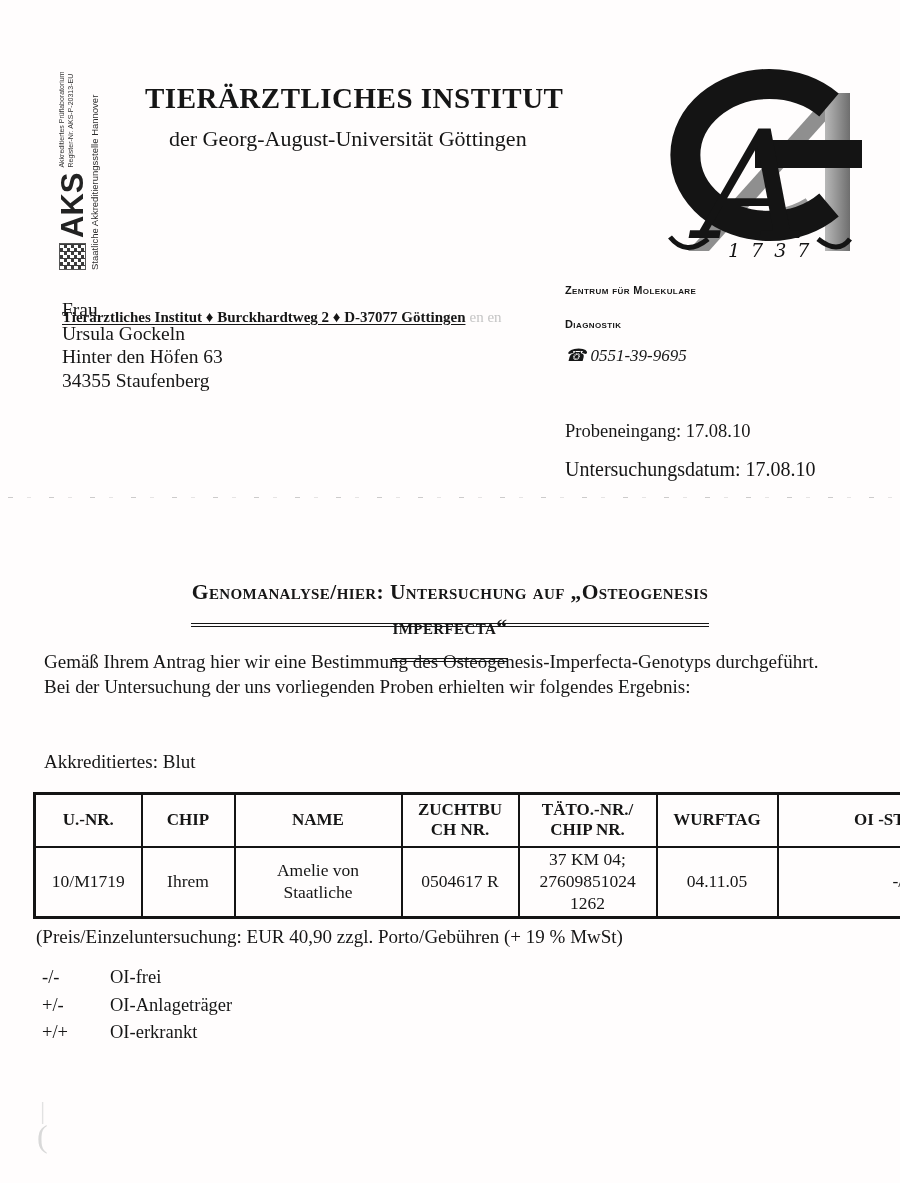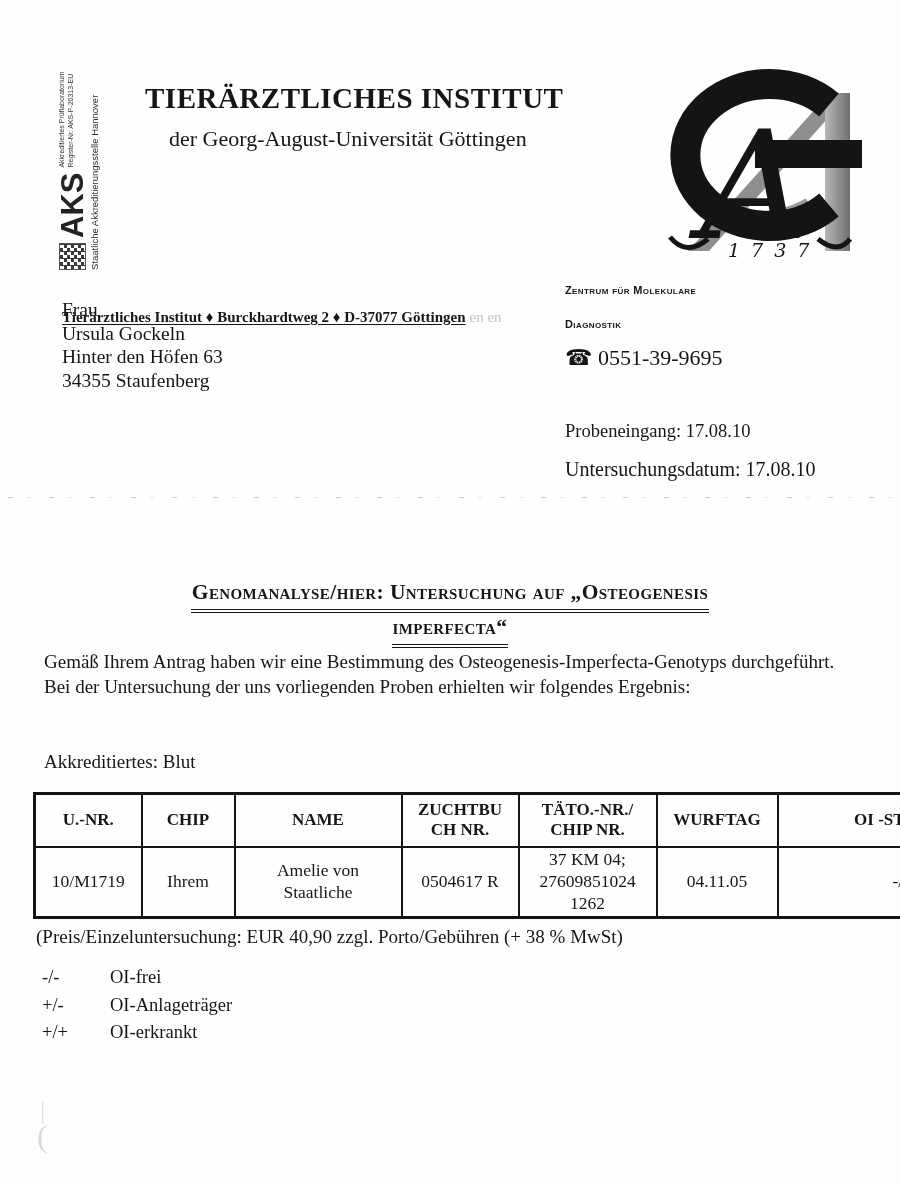--- a/index.html
+++ b/index.html
@@ -48,38 +48,38 @@
   .ghost { color:#c5c5c5; padding-left:4px; }
 
   .recipient { position:absolute; left:62px; top:298px; font-size:19.5px; line-height:23.5px; }
 
   .center-name1 { position:absolute; left:565px; top:284px; }
   .center-name2 { position:absolute; left:565px; top:318px; }
   .center-name1, .center-name2 {
     font-family:"Liberation Sans", sans-serif; font-weight:bold;
     font-size:11px; font-variant:small-caps; letter-spacing:.4px;
   }
-  .phone-line { position:absolute; left:565px; top:345px; font-size:22px; }
+  .phone-line { position:absolute; left:565px; top:345px; font-size:17px;font-style:italic; }
   .date-line1 { position:absolute; left:565px; top:421px; font-size:18.5px; }
   .date-line2 { position:absolute; left:565px; top:458px; font-size:20px; }
 
   .fold-line {
     position:absolute; left:8px; top:497px; width:884px; height:1px;
     background:repeating-linear-gradient(90deg,
       rgba(110,110,110,.35) 0 5px, transparent 5px 19px,
       rgba(140,140,140,.22) 19px 23px, transparent 23px 41px);
   }
 
   
   .report-title {
     position:absolute; left:58px; top:575px; width:784px;
     text-align:center; font-weight:bold; font-size:21.5px;
     font-variant:small-caps; letter-spacing:.4px; line-height:35px;
   }
-  .report-title .uline { border-bottom:4px double #151515; padding:0 1px 5px; }
+  .report-title .uline { border-bottom:4px double #151515; padding:0 1px 19px; }
 
   .body-par { position:absolute; left:44px; top:650px; width:802px; font-size:19px; line-height:24.5px; }
   .material-line { position:absolute; left:44px; top:751px; font-size:19px; }
 
   
   .tbl-wrap { position:absolute; left:33px; top:792px; }
   table { border-collapse:collapse; table-layout:fixed; width:990px; }
   th, td {
     border:2px solid #141414; text-align:center; vertical-align:middle;
     white-space:pre-line; font-family:"Liberation Serif", serif;
@@ -156,21 +156,21 @@
   <div class="date-line1">Probeneingang: 17.08.10</div>
   <div class="date-line2">Untersuchungsdatum: 17.08.10</div>
 
   <div class="fold-line"></div>
 
   <div class="report-title">
     <div><span class="uline">Genomanalyse/hier: Untersuchung auf „Osteogenesis</span></div>
     <div><span class="uline">imperfecta“</span></div>
   </div>
 
-  <div class="body-par">Gemäß Ihrem Antrag haben wir eine Bestimmung des Osteogenesis-Imperfecta-Genotyps durchgeführt. Bei der Untersuchung der uns vorliegenden Proben erhielten wir folgendes Ergebnis:</div>
+  <div class="body-par">Gemäß Ihrem Antrag hier wir eine Bestimmung des Osteogenesis-Imperfecta-Genotyps durchgeführt. Bei der Untersuchung der uns vorliegenden Proben erhielten wir folgendes Ergebnis:</div>
   <div class="material-line">Akkreditiertes: Blut</div>
 
   <div class="tbl-wrap">
     <table>
       <colgroup>
         <col style="width:107px">
           <col style="width:93px">
           <col style="width:167px">
         <col style="width:117px">
           <col style="width:138px">
@@ -200,21 +200,21 @@
           <td>37 KM 04;
 27609851024
 1262</td>
           <td>04.11.05</td>
           <td>-/-</td>
         </tr>
       </tbody>
     </table>
   </div>
 
-  <div class="price-line">(Preis/Einzeluntersuchung: EUR 40,90 zzgl. Porto/Gebühren (+ 38 % MwSt)</div>
+  <div class="price-line">(Preis/Einzeluntersuchung: EUR 40,90 zzgl. Porto/Gebühren (+ 19 % MwSt)</div>
 
   <div class="legend">
     <div class="legend-row">
       <span class="legend-sym">-/-</span>
       <span>OI-frei</span>
     </div>
     <div class="legend-row">
       <span class="legend-sym">+/-</span>
       <span>OI-Anlageträger</span>
     </div>

